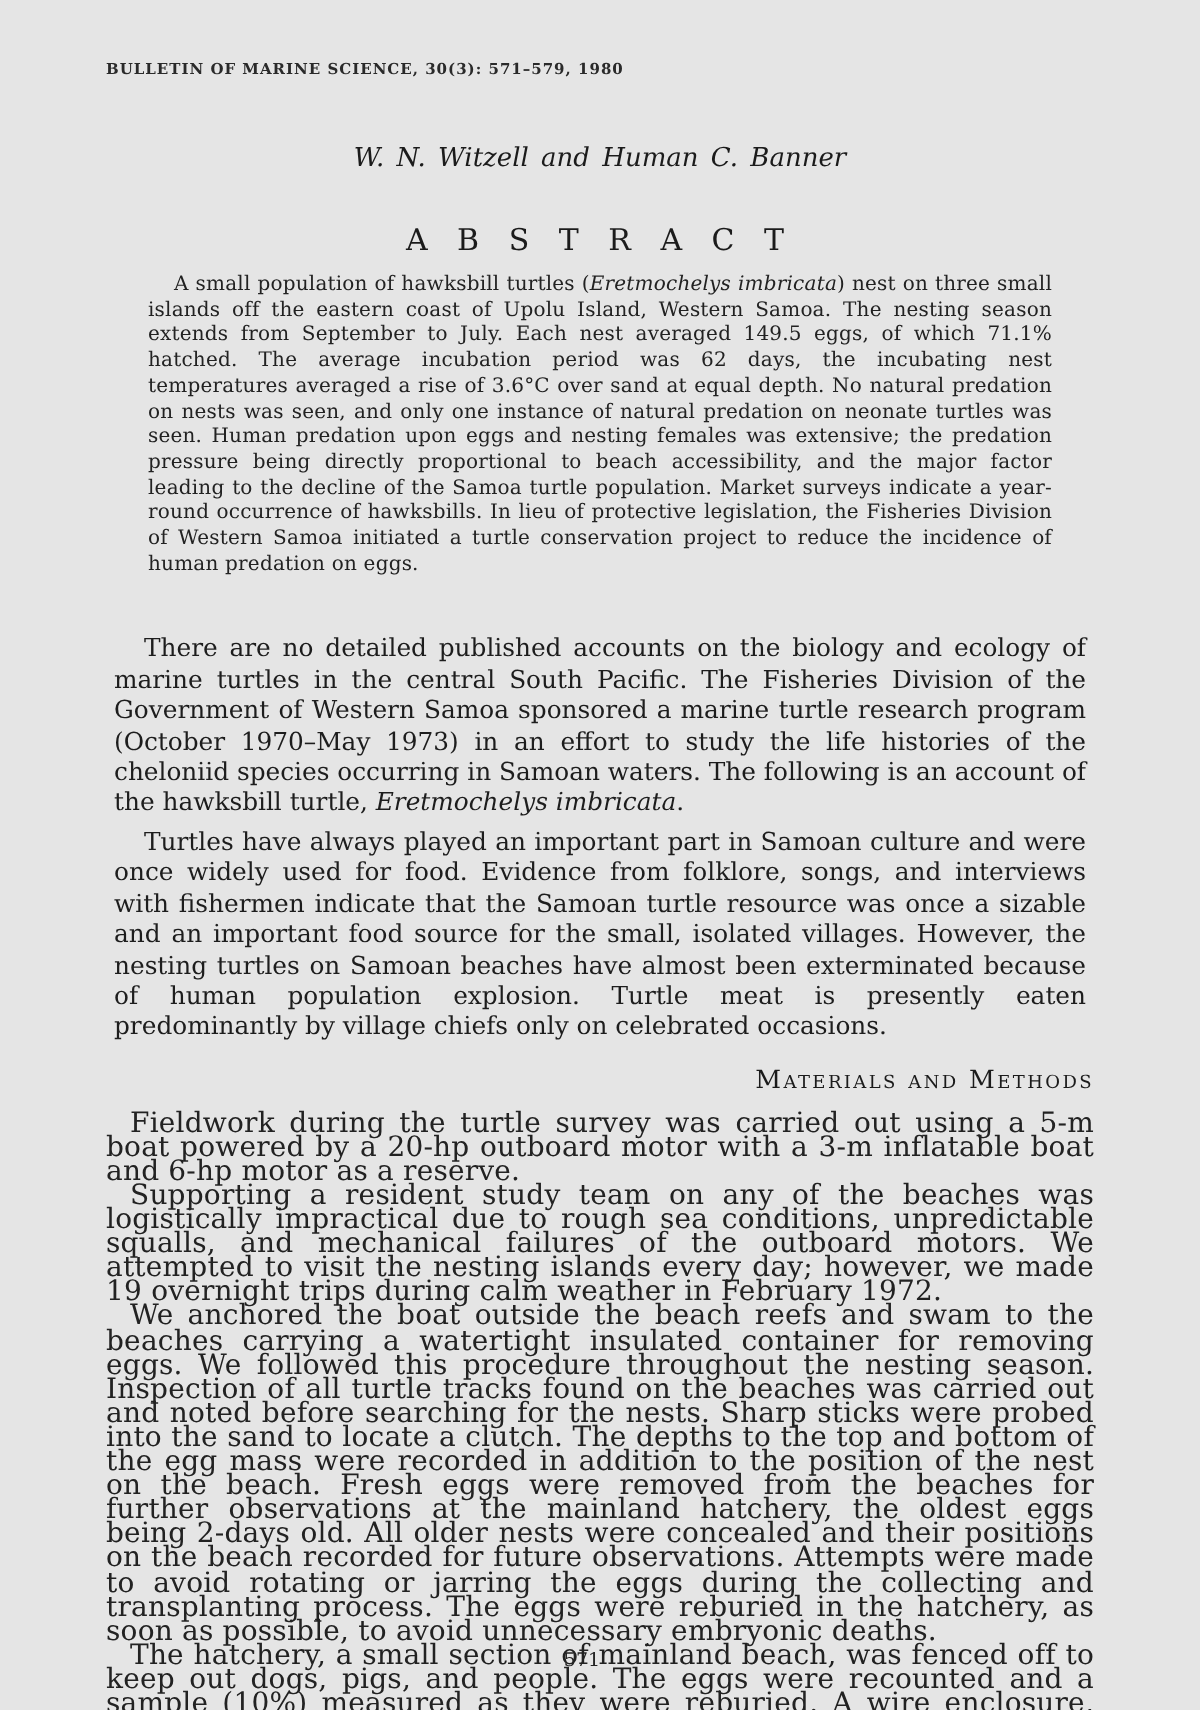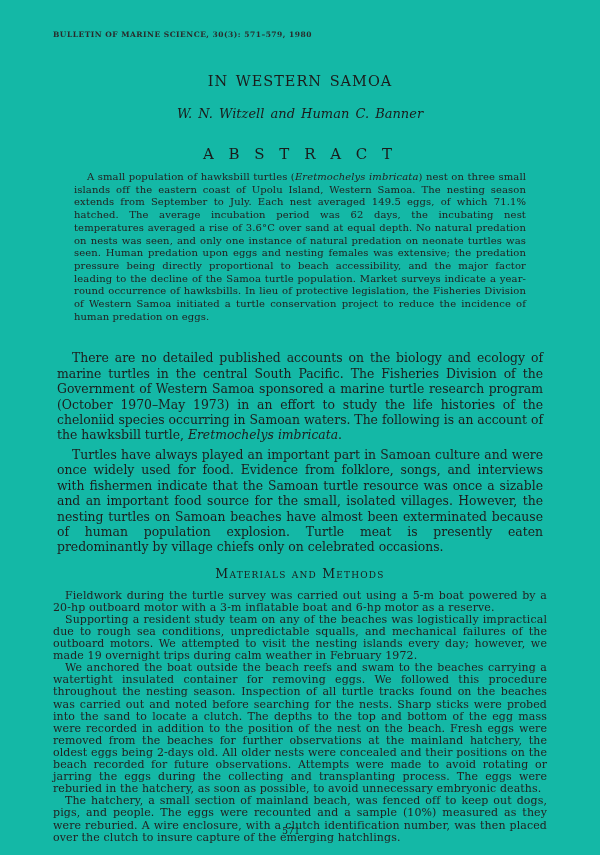--- a/index.html
+++ b/index.html
@@ -5,21 +5,21 @@
   html, body {
     margin: 0;
     padding: 0;
     background: #ffffff;
   }
   .page {
     position: relative;
     width: 600px;
     height: 855px;
     box-sizing: border-box;
-    background: #14b8a6;
+    background: #e5e5e5;
     color: #1e1e1e;
     font-family: "DejaVu Serif", serif;
     padding: 30px 53px 0 53px;
     overflow: hidden;
   }
   .running-head {
     font-size: 7.5px;
     font-weight: 700;
     letter-spacing: 0.5px;
     color: #2a2a2a;
@@ -67,32 +67,32 @@
   .body-para {
     margin: 4px;
     font-size: 12.4px;
     line-height: 15.4px;
     text-align: justify;
     text-indent: 15px;
     color: #1d1d1d;
   }
   .section-heading {
     margin-top: 11px;
-    text-align: center;
+    text-align: right;
     font-variant: small-caps;
     font-size: 12.6px;
     letter-spacing: 1.2px;
     color: #1b1b1b;
   }
   .methods {
     margin-top: 9px;
   }
   .small-para {
     margin: 0;
-    font-size: 11px;
+    font-size: 14px;
     line-height: 12.1px;
     letter-spacing: 0.1px;
     text-align: justify;
     text-indent: 12px;
     color: #222;
   }
   .page-number {
     position: absolute;
     left: 0;
     right: 18px;
@@ -104,21 +104,20 @@
   em { font-style: italic; }
 </style>
 </head>
 <body>
 
 <div class="page">
 
   <div class="running-head">BULLETIN OF MARINE SCIENCE, 30(3): 571–579, 1980</div>
 
   <h1 class="title">
-    <span class="title-line">IN WESTERN SAMOA</span>
   </h1>
 
   <div class="authors">W. N. Witzell and Human C. Banner</div>
 
   <div class="abstract-heading">A B S T R A C T</div>
 
   <p class="abstract-text"><span>A small population of hawksbill turtles (</span><em>Eretmochelys imbricata</em><span>) nest on three small islands off the eastern coast of Upolu Island, Western Samoa. The nesting season extends from September to July. Each nest averaged 149.5 eggs, of which 71.1% hatched. The average incubation period was 62 days, the incubating nest temperatures averaged a rise of 3.6°C over sand at equal depth. No natural predation on nests was seen, and only one instance of natural predation on neonate turtles was seen. Human predation upon eggs and nesting females was extensive; the predation pressure being directly proportional to beach accessibility, and the major factor leading to the decline of the Samoa turtle population. Market surveys indicate a year-round occurrence of hawksbills. In lieu of protective legislation, the Fisheries Division of Western Samoa initiated a turtle conservation project to reduce the incidence of human predation on eggs.</span></p>
 
   <div class="intro">
     <p class="body-para"><span>There are no detailed published accounts on the biology and ecology of marine turtles in the central South Pacific. The Fisheries Division of the Government of Western Samoa sponsored a marine turtle research program (October 1970–May 1973) in an effort to study the life histories of the cheloniid species occurring in Samoan waters. The following is an account of the hawksbill turtle, </span><em>Eretmochelys imbricata</em><span>.</span></p>

